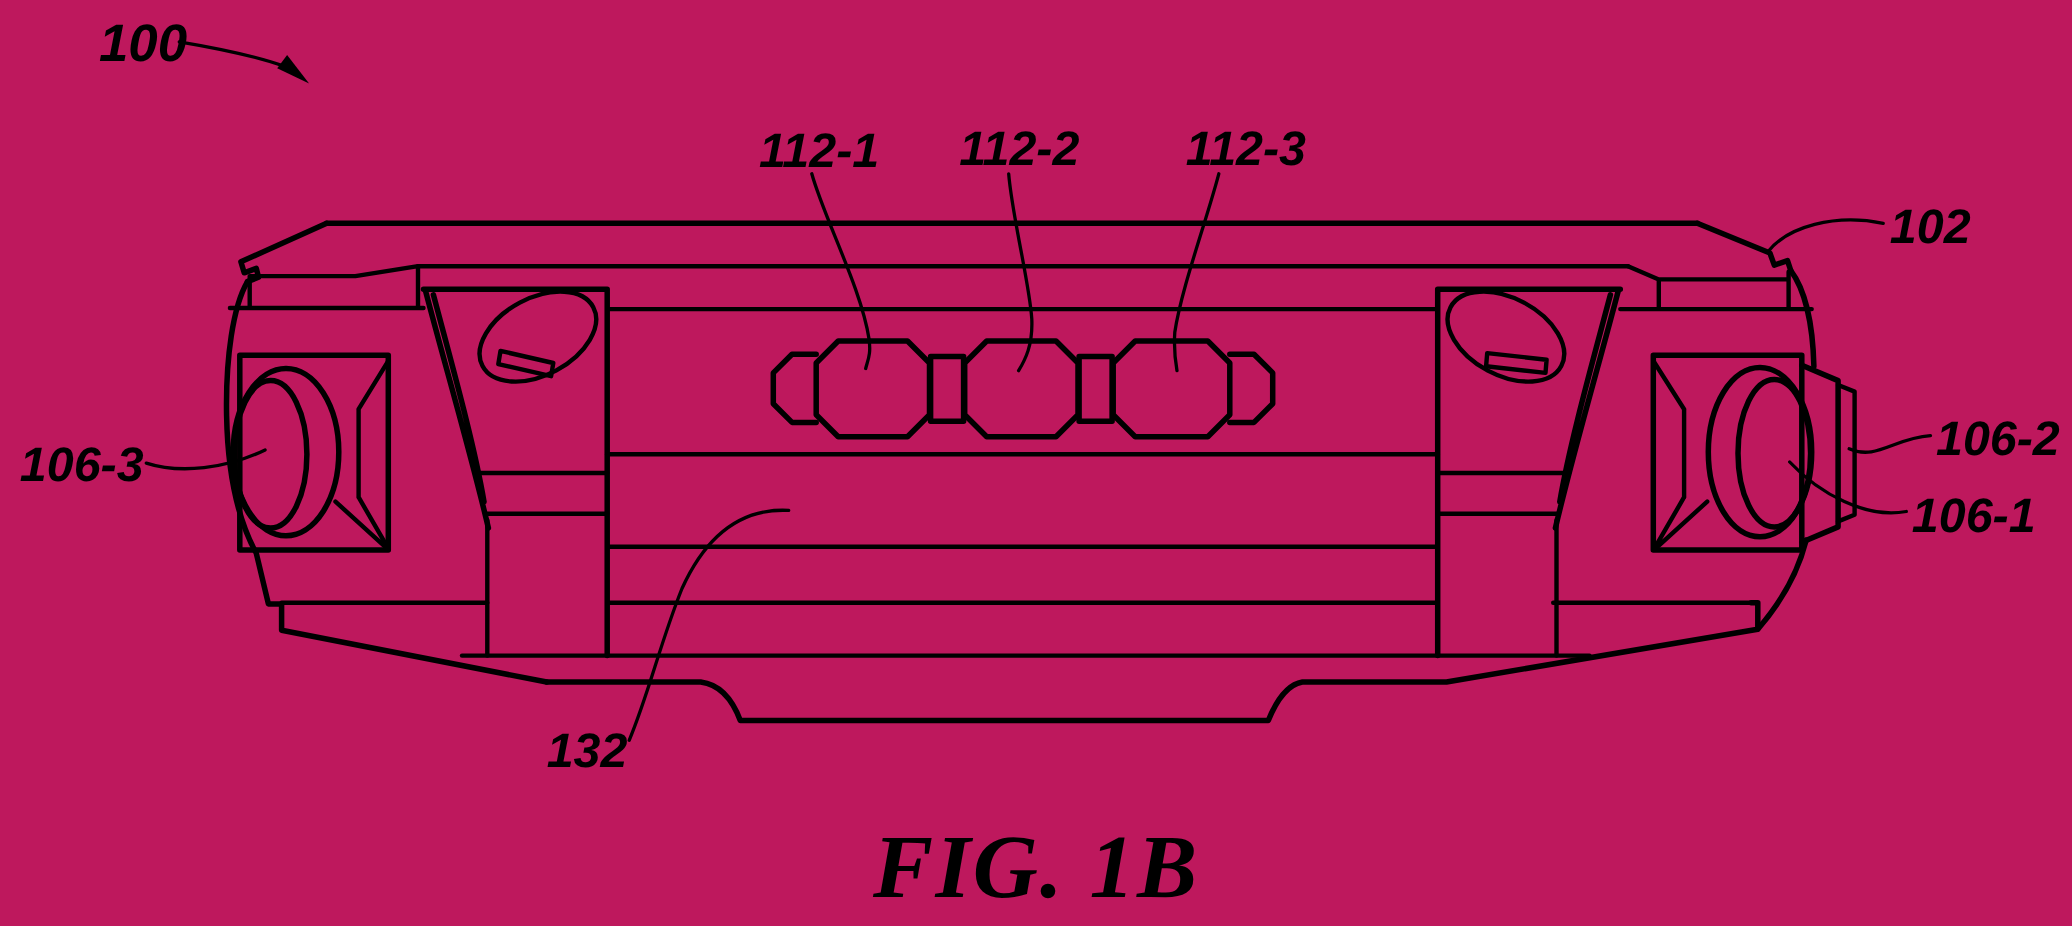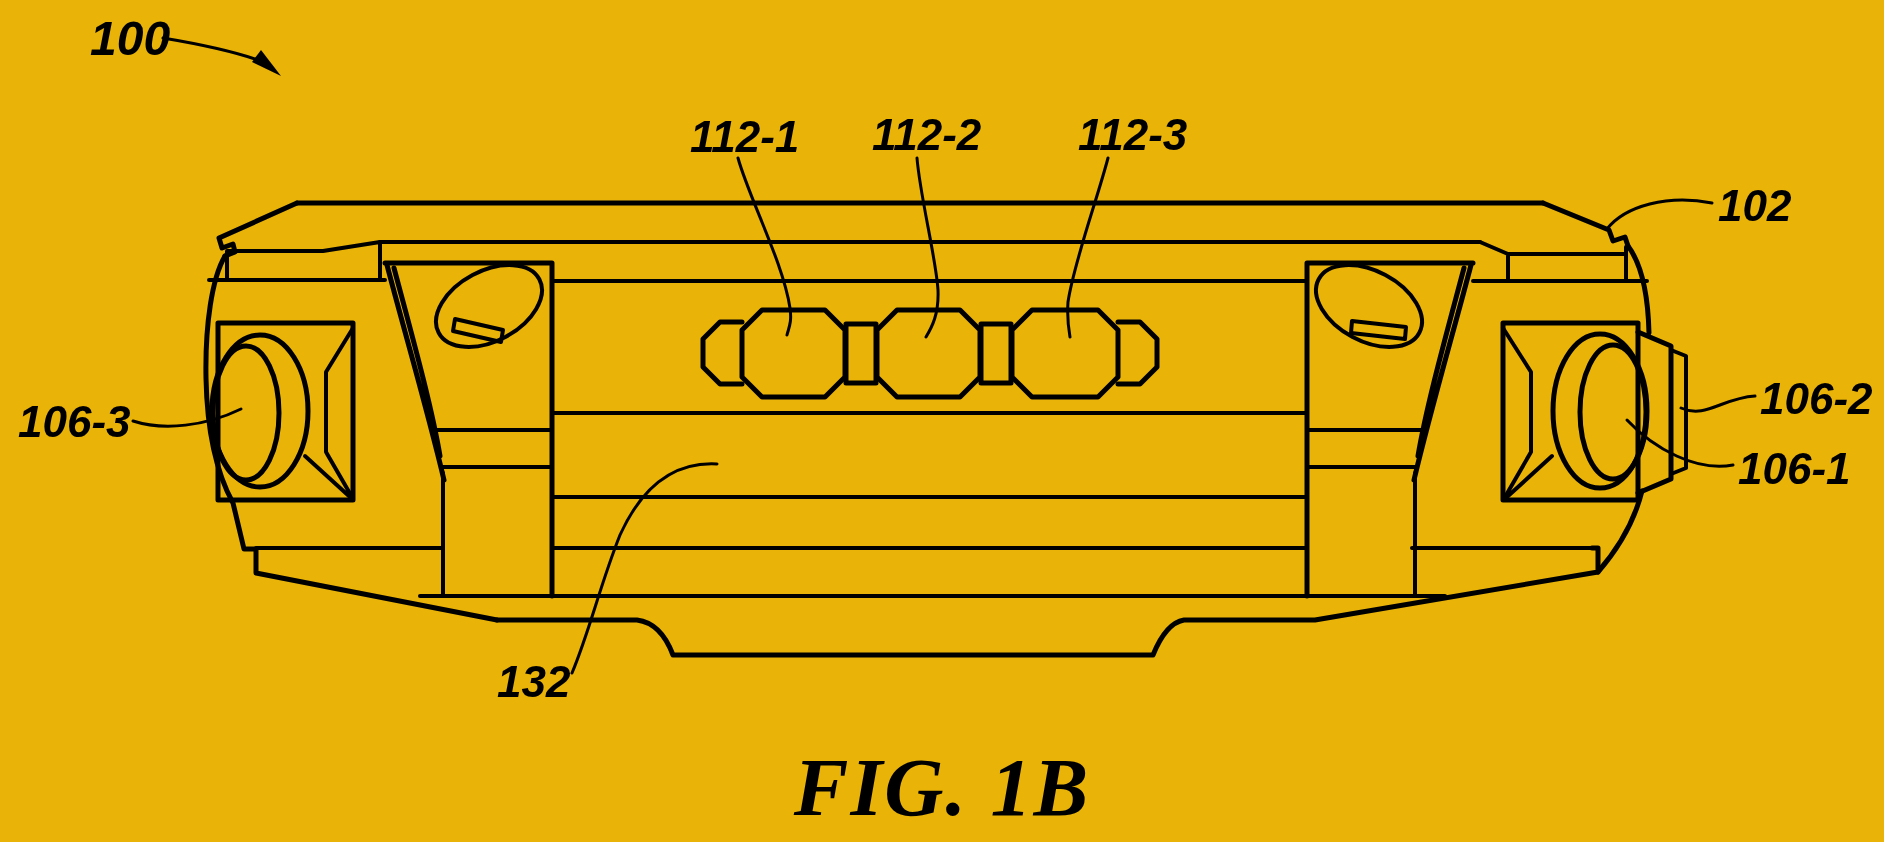--- a/index.html
+++ b/index.html
@@ -1,19 +1,19 @@
 <!DOCTYPE html>
 <html><head>
 <meta charset="utf-8">
 <style>
   html,body{margin:0;padding:0;background:#ffffff;}
   .stage{
     position:relative;
     width:1884px;height:842px;
-    background:#eab308;
+    background:#be185d;
     overflow:hidden;
     font-family:"Liberation Sans", sans-serif;
   }
   svg{display:block;}
   .ink{stroke:#000000;fill:none;stroke-linecap:round;stroke-linejoin:round;}
   .w-outline{stroke-width:5;}
   .w-detail{stroke-width:4;}
   .w-leader{stroke-width:3;}
   .ref-label{
     font-family:"Liberation Sans", sans-serif;

